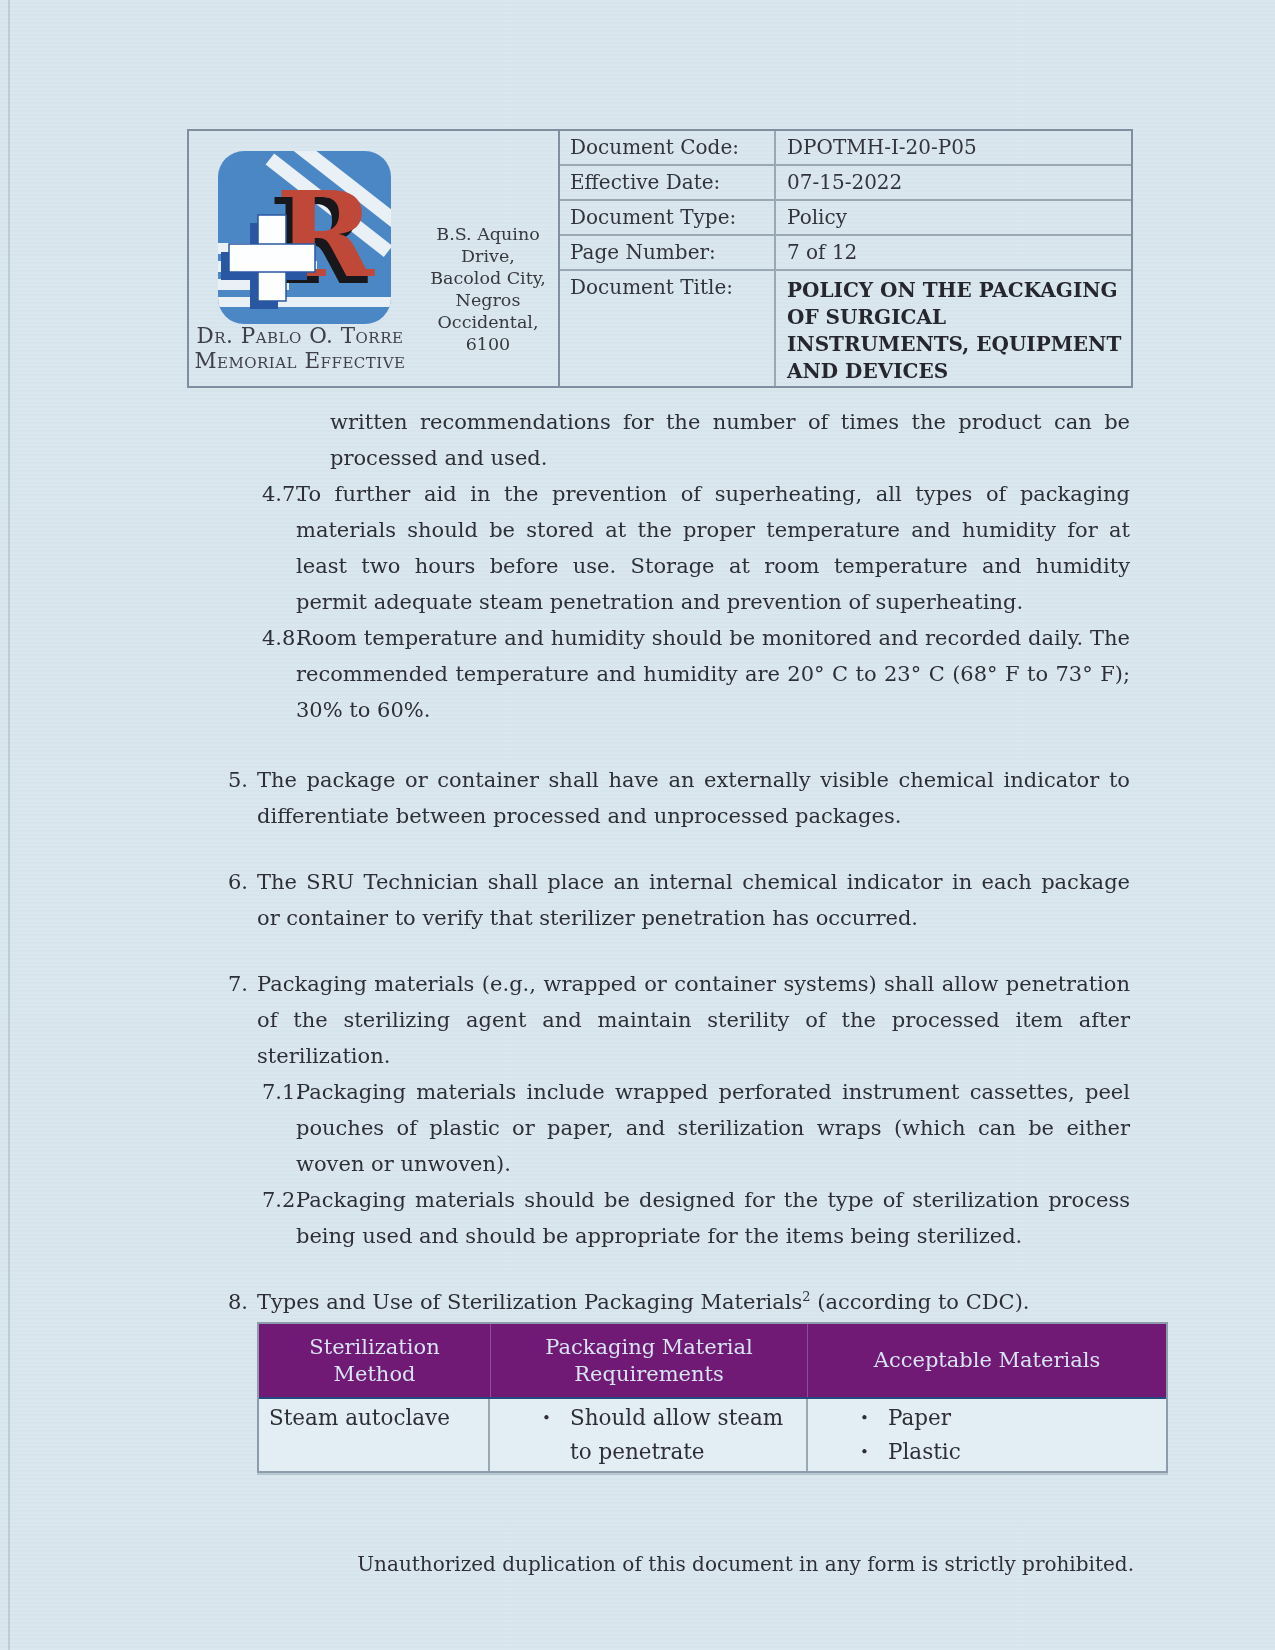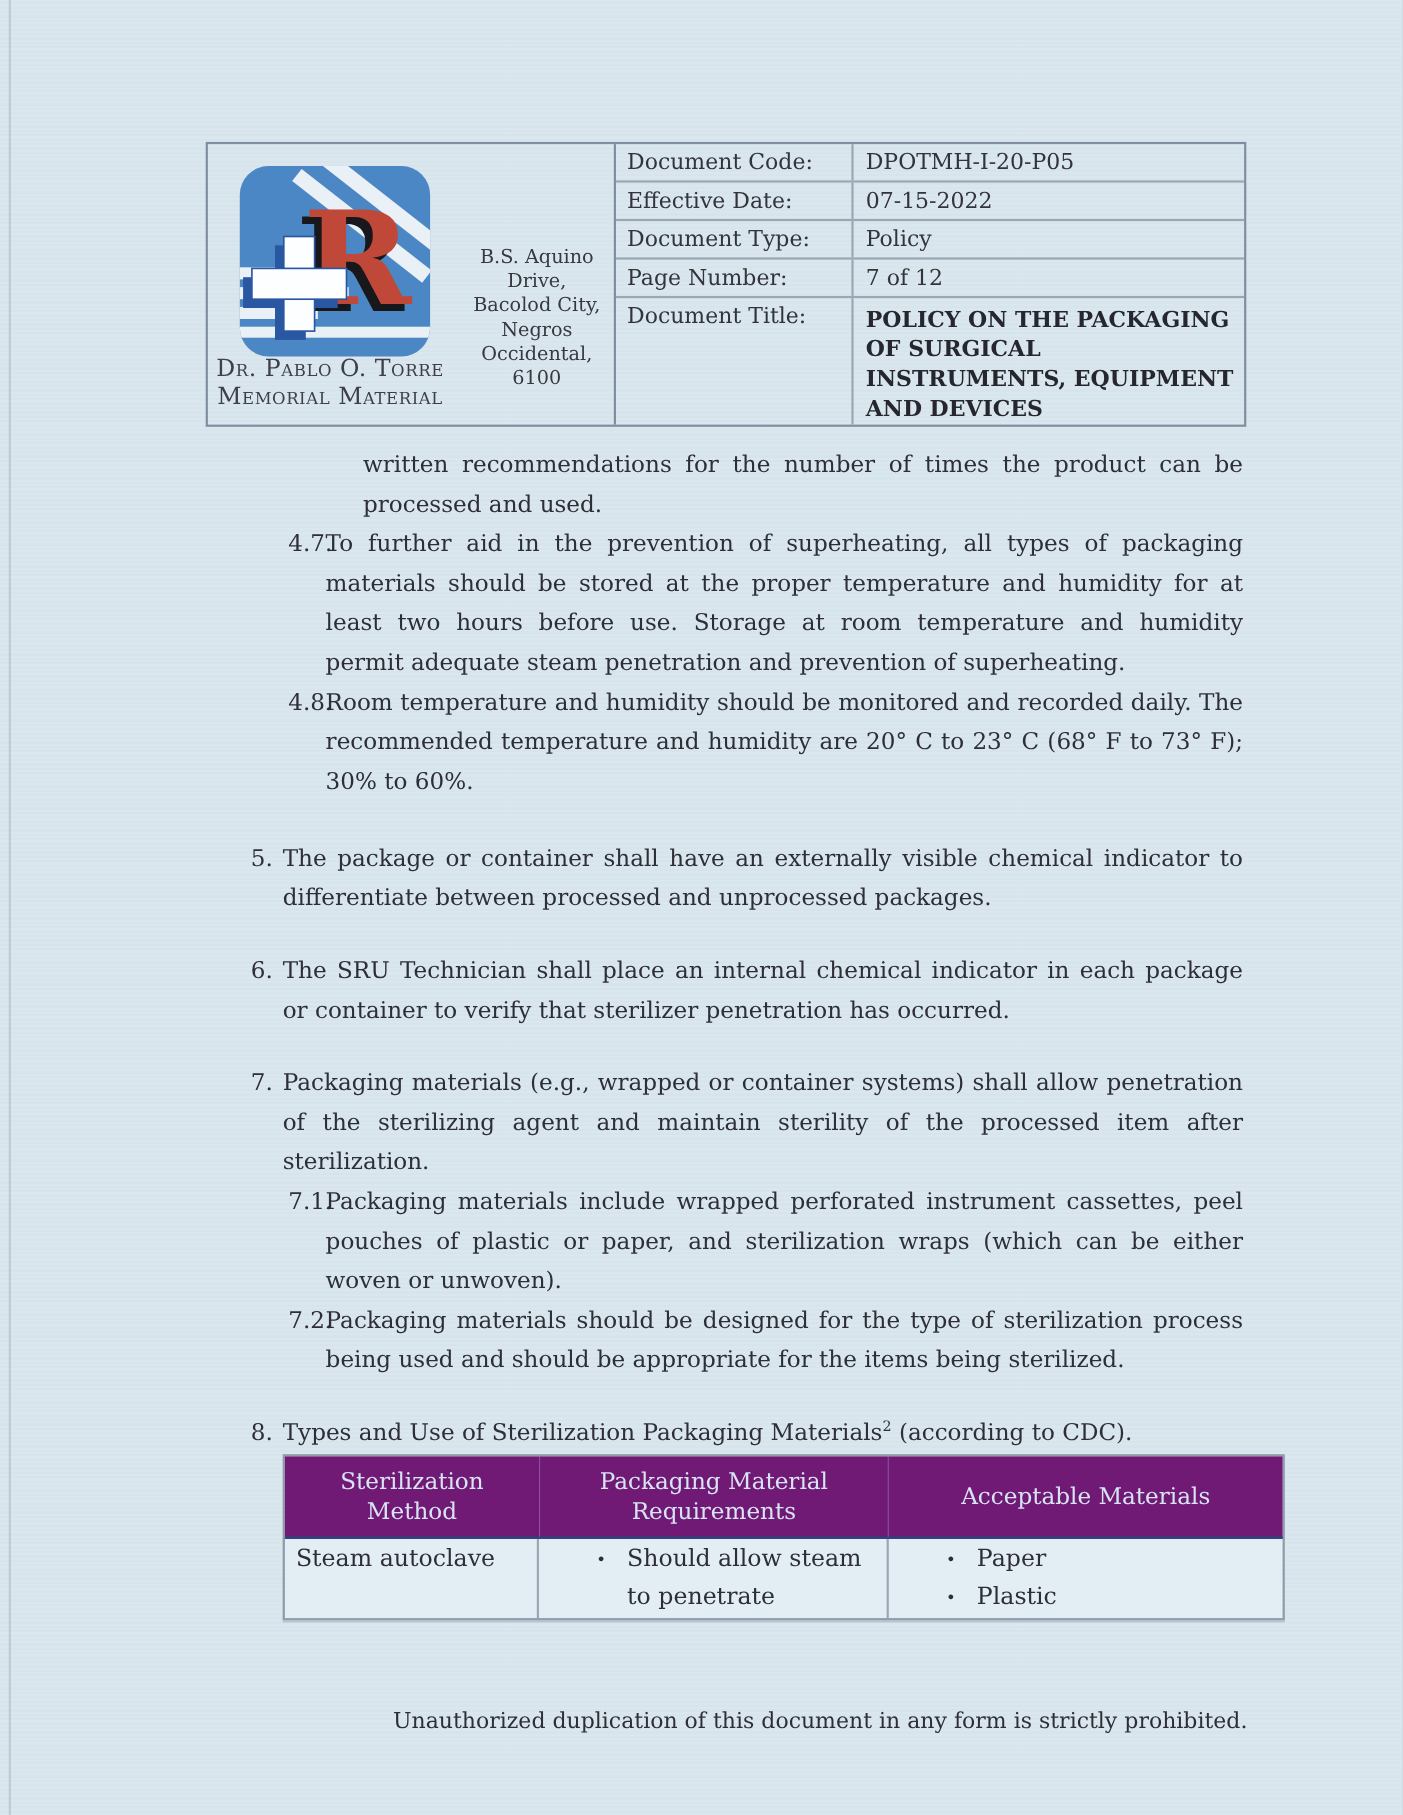--- a/index.html
+++ b/index.html
@@ -108,21 +108,21 @@
             </g>
             <g fill="#fdfeff" stroke="#2a57a2" stroke-width="1.5">
               <rect x="41" y="65" width="28" height="86"></rect>
               <rect x="12" y="94" width="86" height="28"></rect>
             </g>
           </g>
         </g>
       </svg>
       <div class="hospital-name">
         <div>Dr. Pablo O. Torre</div>
-        <div>Memorial Material</div>
+        <div>Memorial Effective</div>
       </div>
       <div class="address">
         <span>B.S. Aquino Drive,</span>
         <span>Bacolod City,</span>
         <span>Negros Occidental,</span>
         <span>6100</span>
       </div>
     </div>
 
     <div class="meta">

